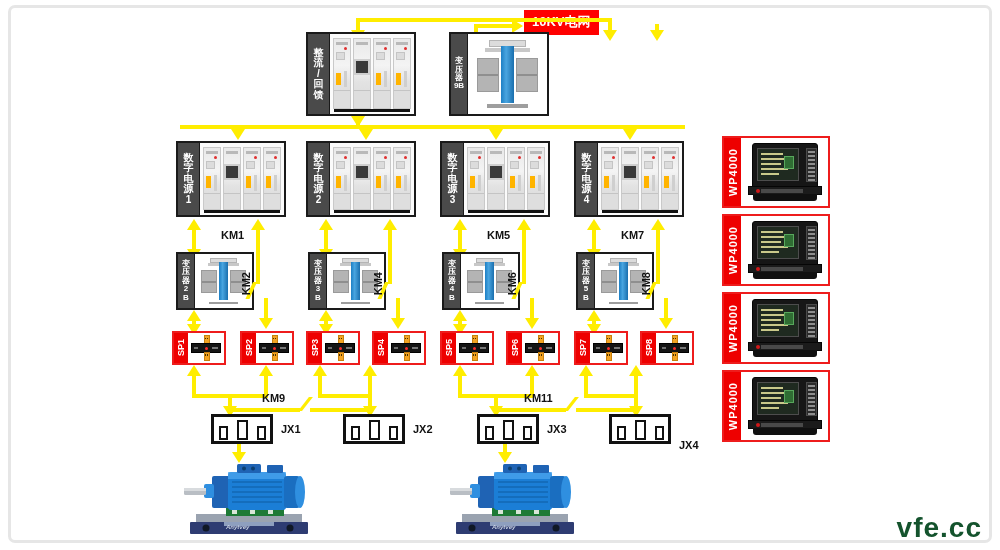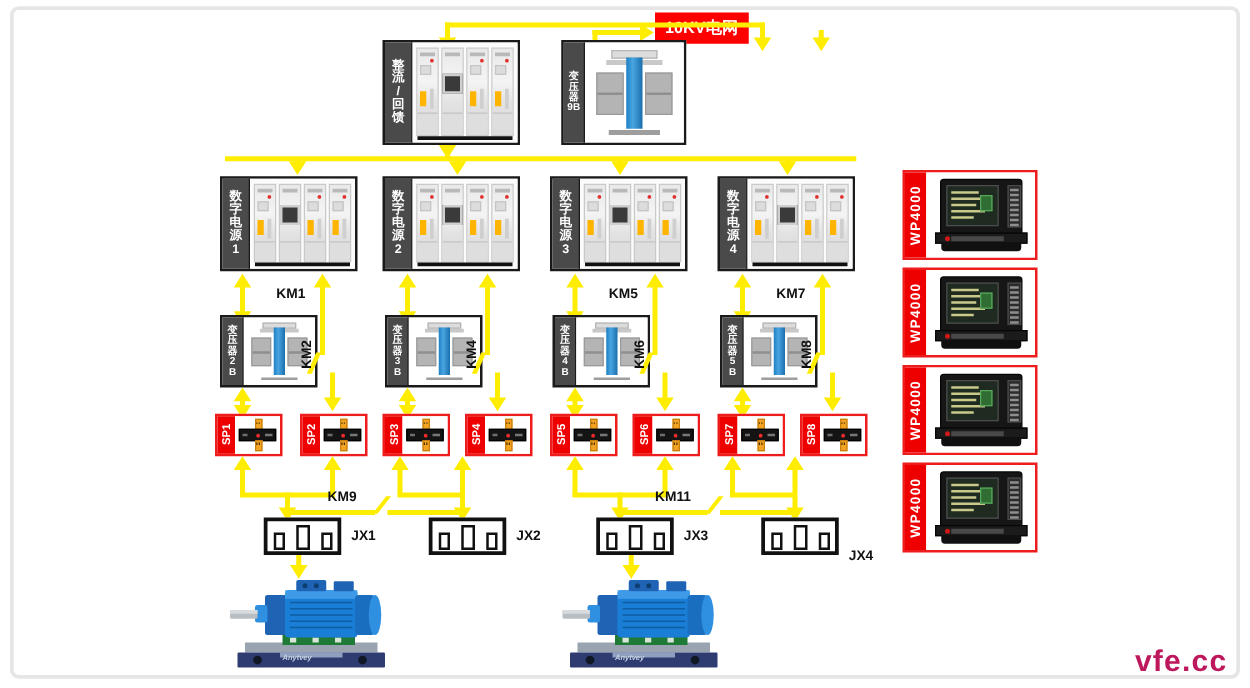--- a/index.html
+++ b/index.html
@@ -139,21 +139,21 @@
   .lbl { position:absolute; font-size:11px; font-weight:bold; color:#111; white-space:nowrap; }
   .lbl-v { position:absolute; font-size:11px; font-weight:bold; color:#111; white-space:nowrap;
            writing-mode: vertical-rl; transform: rotate(180deg); }
   .grid-badge {
     position:absolute; background:#ff0000; color:#ffffff;
     font-size:13px; font-weight:bold; padding:3px 8px 4px 8px;
     letter-spacing:0px; white-space:nowrap;
   }
   .watermark {
     position:absolute; right:18px; bottom:6px;
-    font-size:24px; font-weight:bold; color:#be185d;
+    font-size:28px; font-weight:bold; color:#14532d;
     letter-spacing:1px; user-select:none;
   }
 </style>
 </head>
 <body>
 
 <div id="stage">
   <div id="frame"></div>
 
   <div class="grid-badge" style="left:524px; top:10px;">10KV电网</div>

